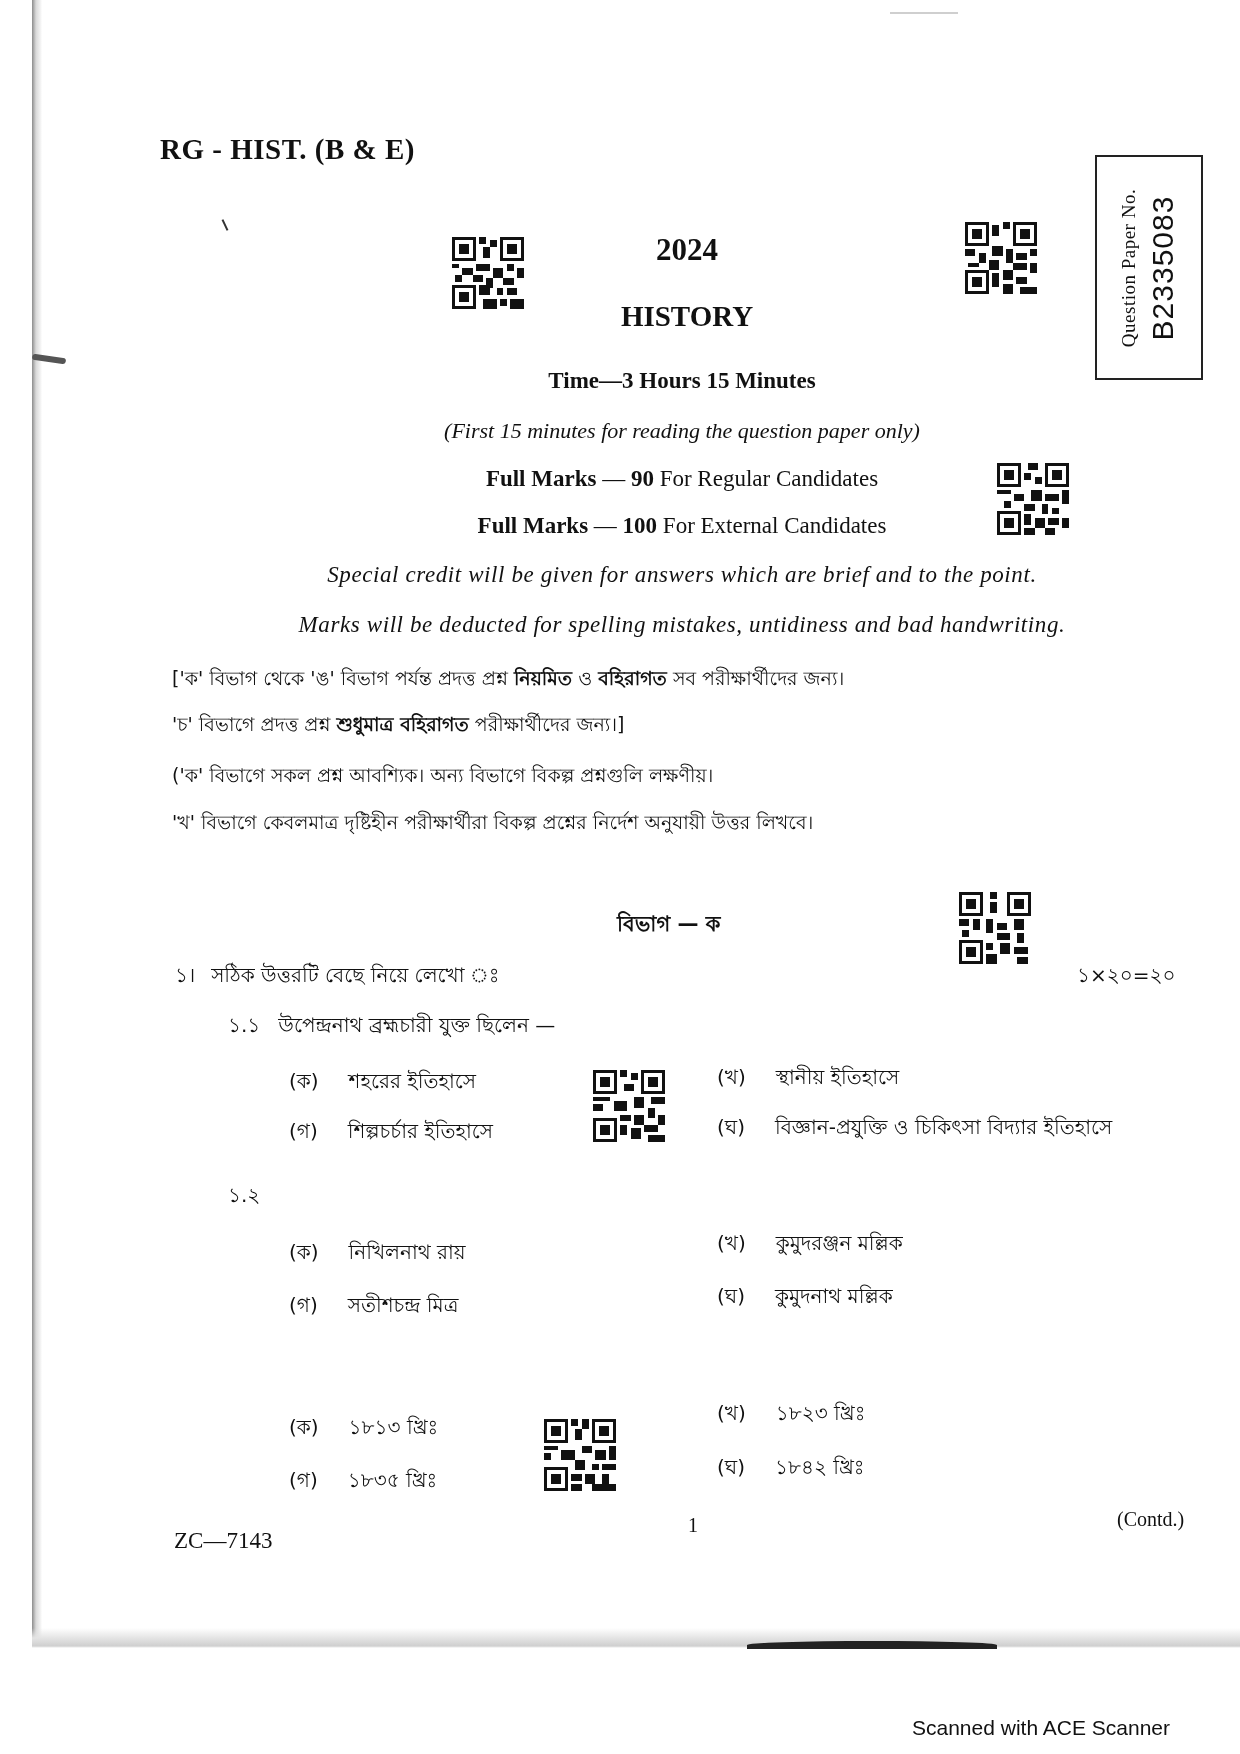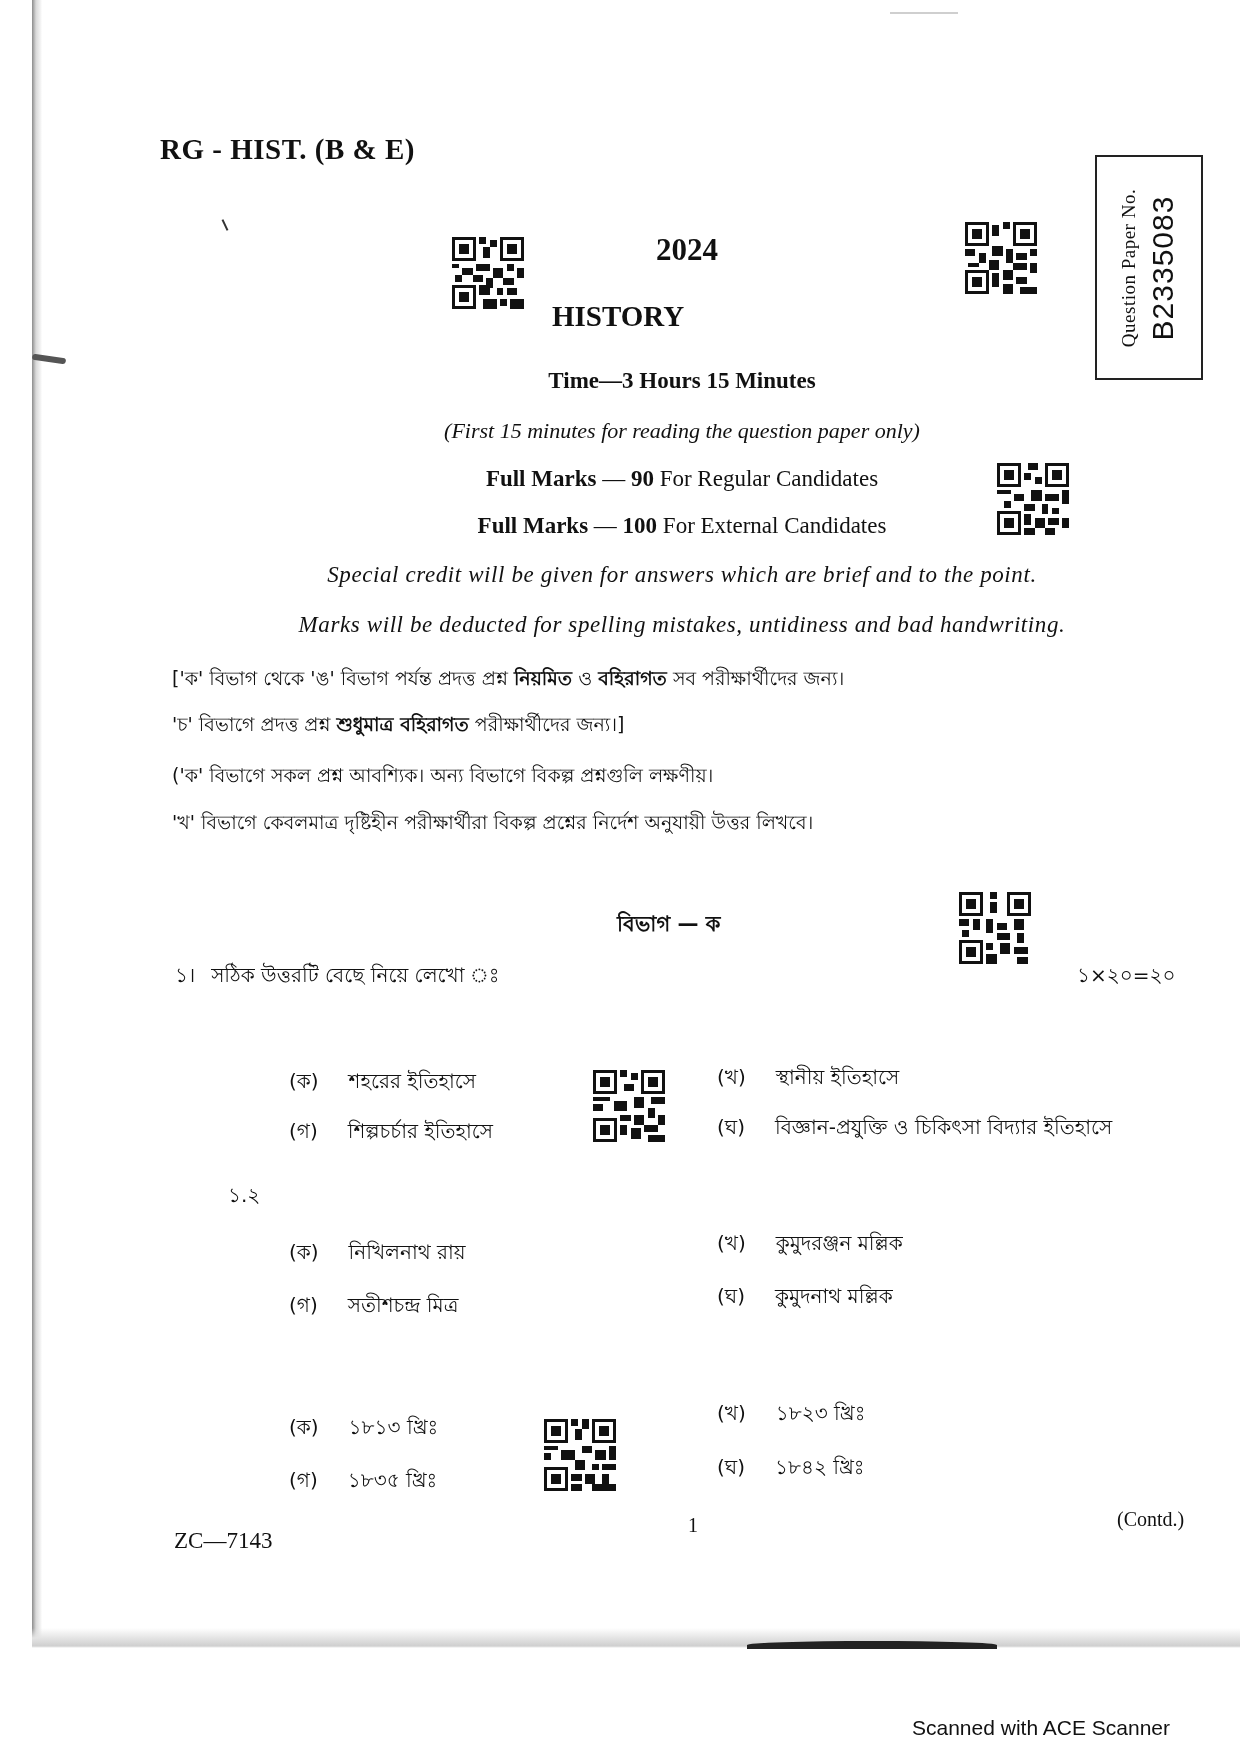--- a/index.html
+++ b/index.html
@@ -66,21 +66,21 @@
       font-weight: bold;
       letter-spacing: 0.5px;
     }
     .year {
       left: 560px; top: 232px;
       width: 190px; text-align: center;
       font-size: 31px; font-weight: bold;
     }
     .subject {
       left: 520px; top: 300px;
-      width: 270px; 
+      width: 270px; text-align: center;
       font-size: 29px; font-weight: bold;
     }
     .time {
       left: 400px; top: 368px;
       width: 500px; text-align: center;
       font-size: 23px; font-weight: bold;
     }
     .reading-note {
       left: 300px; top: 418px;
       width: 700px; text-align: center;
@@ -466,20 +466,24 @@
   <div class="abs bn bn-center note-line4">'খ' বিভাগে কেবলমাত্র দৃষ্টিহীন পরীক্ষার্থীরা বিকল্প প্রশ্নের নির্দেশ অনুযায়ী উত্তর লিখবে।</div>
 
   <div class="abs bn section-title bn-bold">বিভাগ — ক</div>
 
   <div class="abs bn q-main">
     <span>১।</span>
     <span>সঠিক উত্তরটি বেছে নিয়ে লেখো ঃ</span>
   </div>
   <div class="abs bn q-marks">১×২০=২০</div>
 
+  <div class="abs bn subq" style="top:1010px;">
+    <span>১.১</span>
+    <span>উপেন্দ্রনাথ ব্রহ্মচারী যুক্ত ছিলেন —</span>
+  </div>
   <div class="abs bn opt-row opt-left" style="top:1066px;">
     <span>(ক)</span>
     <span>শহরের ইতিহাসে</span>
   </div>
   <div class="abs bn opt-row opt-right" style="top:1062px;">
     <span>(খ)</span>
     <span>স্থানীয় ইতিহাসে</span>
   </div>
   <div class="abs bn opt-row opt-left" style="top:1116px;">
     <span>(গ)</span>

